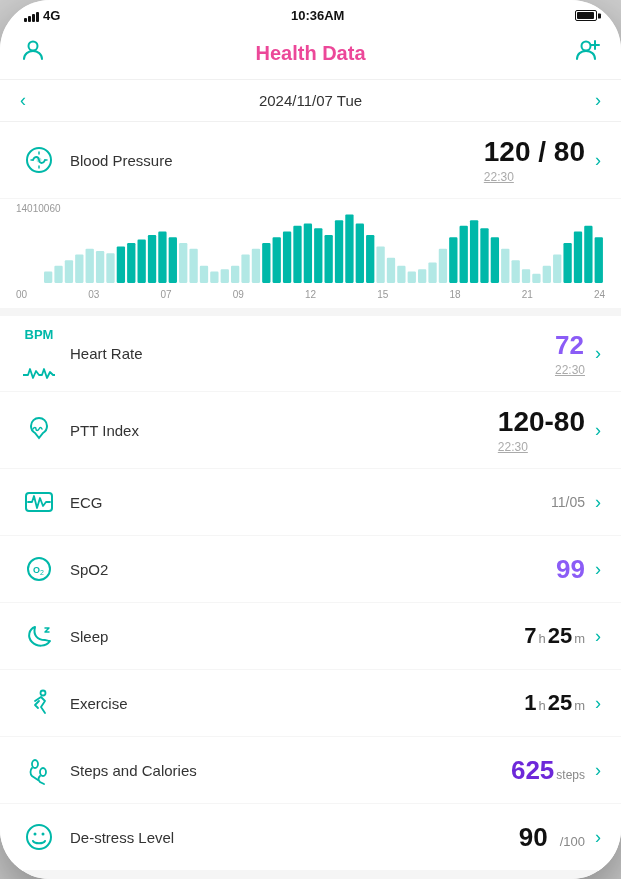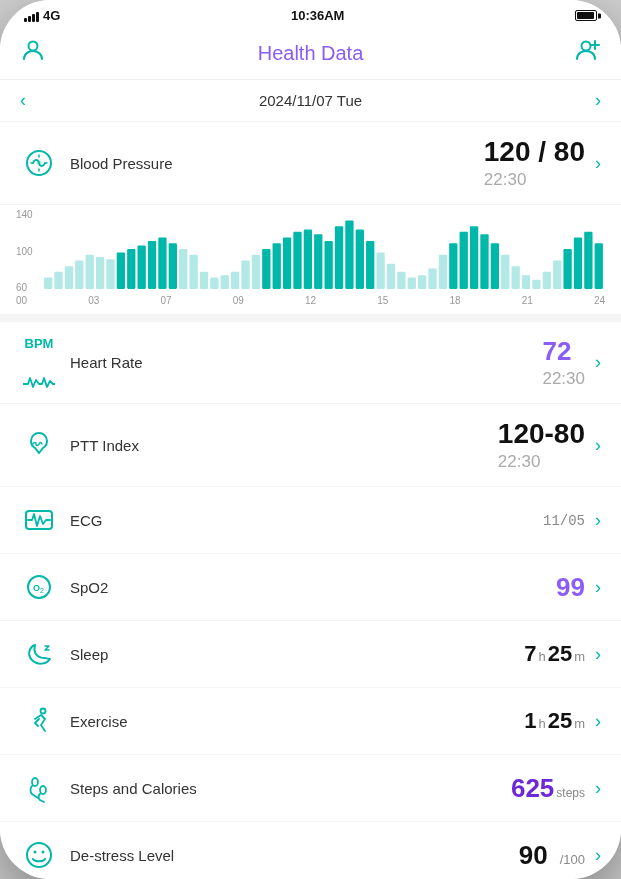--- a/index.html
+++ b/index.html
@@ -84,22 +84,22 @@
     .app-header {
       background: #fff;
       padding: 10px 20px;
       display: flex;
       justify-content: space-between;
       align-items: center;
       border-bottom: 1px solid #f0f0f0;
     }
     .header-title {
       font-size: 20px;
-      font-weight: 400;
-      color: #8b5cf6;
+      font-weight: 700;
+      color: #ec4899;
     }
     .header-icon {
       color: #00b8a9;
       font-size: 22px;
     }
     .date-nav {
       background: #fff;
       padding: 10px 20px;
       display: flex;
       justify-content: space-between;
@@ -162,24 +162,25 @@
     .val-main-lg {
       font-size: 28px;
       font-weight: 700;
       color: #111;
     }
     .row-value-block {
       text-align: left;
       margin-right: 10px;
     }
     .val-time {
-      font-size: 17px;
+      font-size: 12px;
       color: #aaa;
       display: block;
       margin-top: 2px;
+      text-decoration: underline;
     }
     .chevron-right {
       color: #00b8a9;
       font-size: 18px;
       font-weight: 300;
     }
     .chart-container {
       padding: 4px 16px 8px;
       background: #fff;
     }
@@ -194,21 +195,20 @@
       font-size: 10px;
       color: #999;
       margin-top: 2px;
     }
     .y-labels {
       position: absolute;
       left: 0;
       top: 0;
       height: 100%;
       display: flex;
-      flex-direction: column;
       justify-content: space-between;
       font-size: 10px;
       color: #999;
     }
     .bpm-icon {
       width: 38px;
       height: 38px;
       display: flex;
       align-items: center;
       justify-content: center;
@@ -451,21 +451,21 @@
 
     <div class="health-row">
       <div class="row-icon">
         <svg width="32" height="32" viewBox="0 0 32 32" fill="none">
           <rect x="3" y="7" width="26" height="18" rx="3" stroke="#00b8a9" stroke-width="2"></rect>
           <polyline points="5,16 9,16 11,10 14,22 17,12 20,20 23,16 27,16" fill="none" stroke="#00b8a9" stroke-width="1.8" stroke-linecap="round" stroke-linejoin="round"></polyline>
         </svg>
       </div>
       <span class="row-label">ECG</span>
       <div class="row-value-block">
-        <span style="font-size:14px;color:#888;font-family:Liberation Mono, monospace;">11/05</span>
+        <span style="font-size:14px;color:#888;">11/05</span>
       </div>
       <span class="chevron-right">›</span>
     </div>
 
     <div class="health-row">
       <div class="row-icon">
         <svg width="32" height="32" viewBox="0 0 32 32" fill="none">
           <circle cx="16" cy="16" r="11" stroke="#00b8a9" stroke-width="2"></circle>
           <text x="10" y="20" font-size="9" fill="#00b8a9" font-weight="bold">O</text>
           <text x="17" y="22" font-size="7" fill="#00b8a9">2</text>

